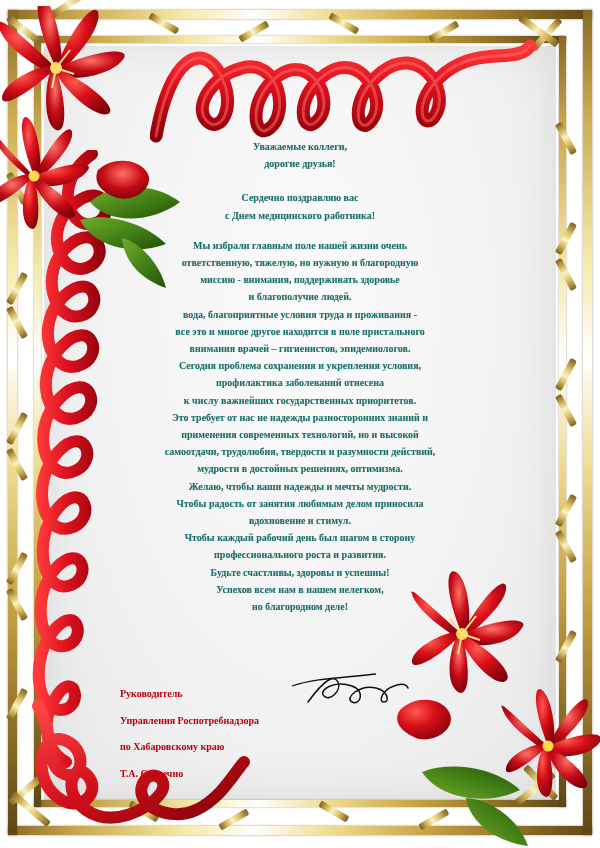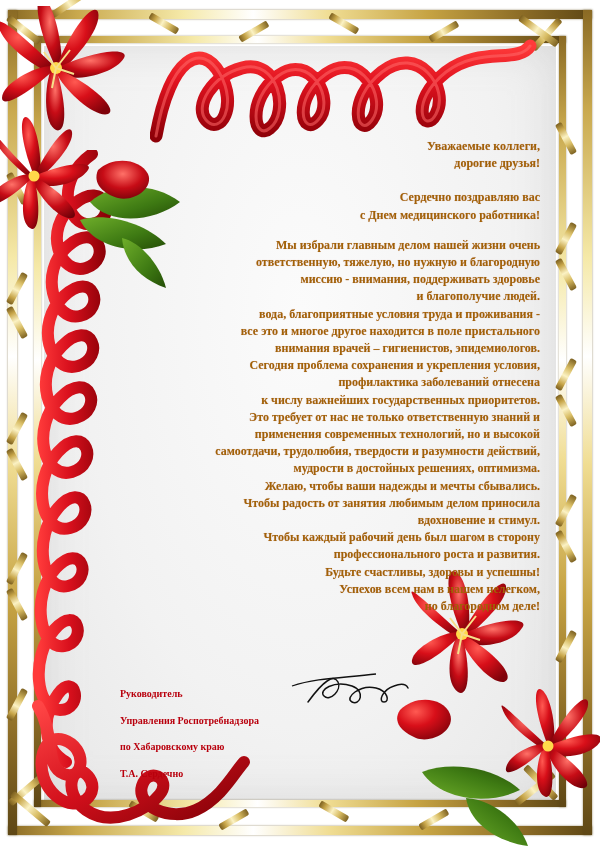--- a/index.html
+++ b/index.html
@@ -74,25 +74,25 @@
 
   
   .flower-group { position: absolute; }
 
   
   .content {
     position: absolute;
     left: 60px;
     top: 138px;
     width: 480px;
-    text-align: right;
-    color: #a16207;
+    text-align: center;
+    color: #0f766e;
     font-family: "Liberation Serif", serif;
     font-weight: bold;
-    font-size: 12px;
+    font-size: 10px;
     line-height: 17.2px;
     text-shadow: 0 0 1px rgba(160,0,10,.25);
     z-index: 40;
   }
   .content p { margin: 0; }
   .gap-1 { height: 17px; }
   .gap-2 { height: 13px; }
 
   .signature {
     position: absolute;
@@ -327,35 +327,35 @@
     </svg>
   </div>
 
   <div class="content">
     <p>Уважаемые коллеги,</p>
     <p>дорогие друзья!</p>
     <div class="gap-1"></div>
     <p>Сердечно поздравляю вас</p>
     <p>с Днем медицинского   работника!</p>
     <div class="gap-2"></div>
-    <p>Мы избрали главным делом нашей жизни очень</p>
+    <p>Мы избрали главным поле нашей жизни очень</p>
     <p>ответственную, тяжелую, но нужную и благородную</p>
     <p>миссию - внимания, поддерживать здоровье</p>
     <p>и благополучие людей.</p>
     <p>вода, благоприятные условия труда и проживания -</p>
     <p>все это и многое другое находится в поле пристального</p>
     <p>внимания врачей – гигиенистов, эпидемиологов.</p>
     <p>Сегодня проблема сохранения и укрепления условия,</p>
     <p>профилактика заболеваний отнесена</p>
     <p>к числу важнейших государственных приоритетов.</p>
-    <p>Это требует от нас не только ответственную знаний и</p>
+    <p>Это требует от нас не надежды разносторонних знаний и</p>
     <p>применения современных технологий, но и высокой</p>
     <p>самоотдачи, трудолюбия, твердости и разумности действий,</p>
     <p>мудрости в достойных решениях, оптимизма.</p>
-    <p>Желаю, чтобы ваши надежды и мечты сбывались.</p>
+    <p>Желаю, чтобы ваши надежды и мечты мудрости.</p>
     <p>Чтобы радость от занятия любимым делом приносила</p>
     <p>вдохновение и стимул.</p>
     <p>Чтобы каждый рабочий день был шагом в сторону</p>
     <p>профессионального роста и развития.</p>
     <p>Будьте счастливы, здоровы и успешны!</p>
     <p>Успехов всем нам в нашем нелегком,</p>
     <p>но благородном деле!</p>
   </div>
 
   <div class="signature">

